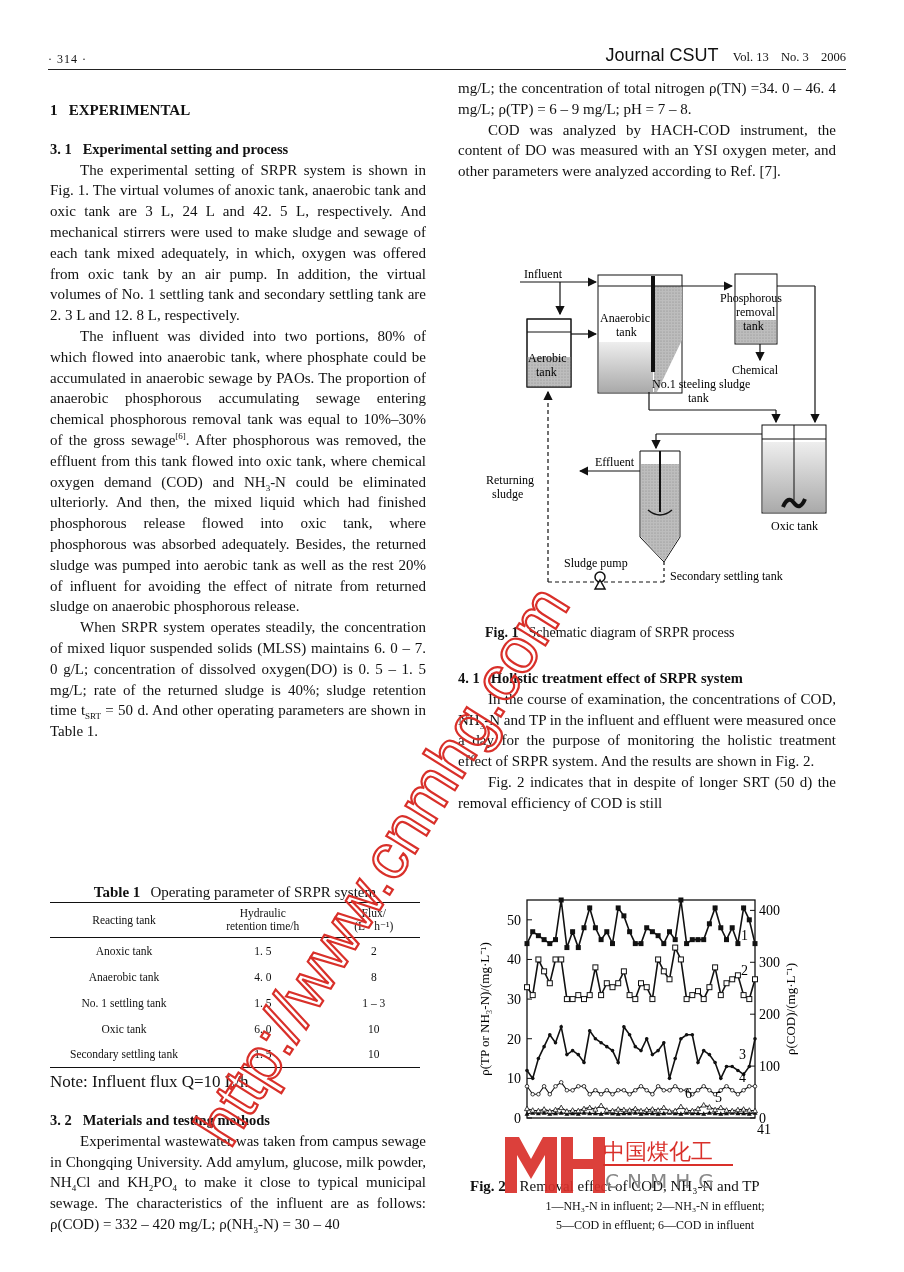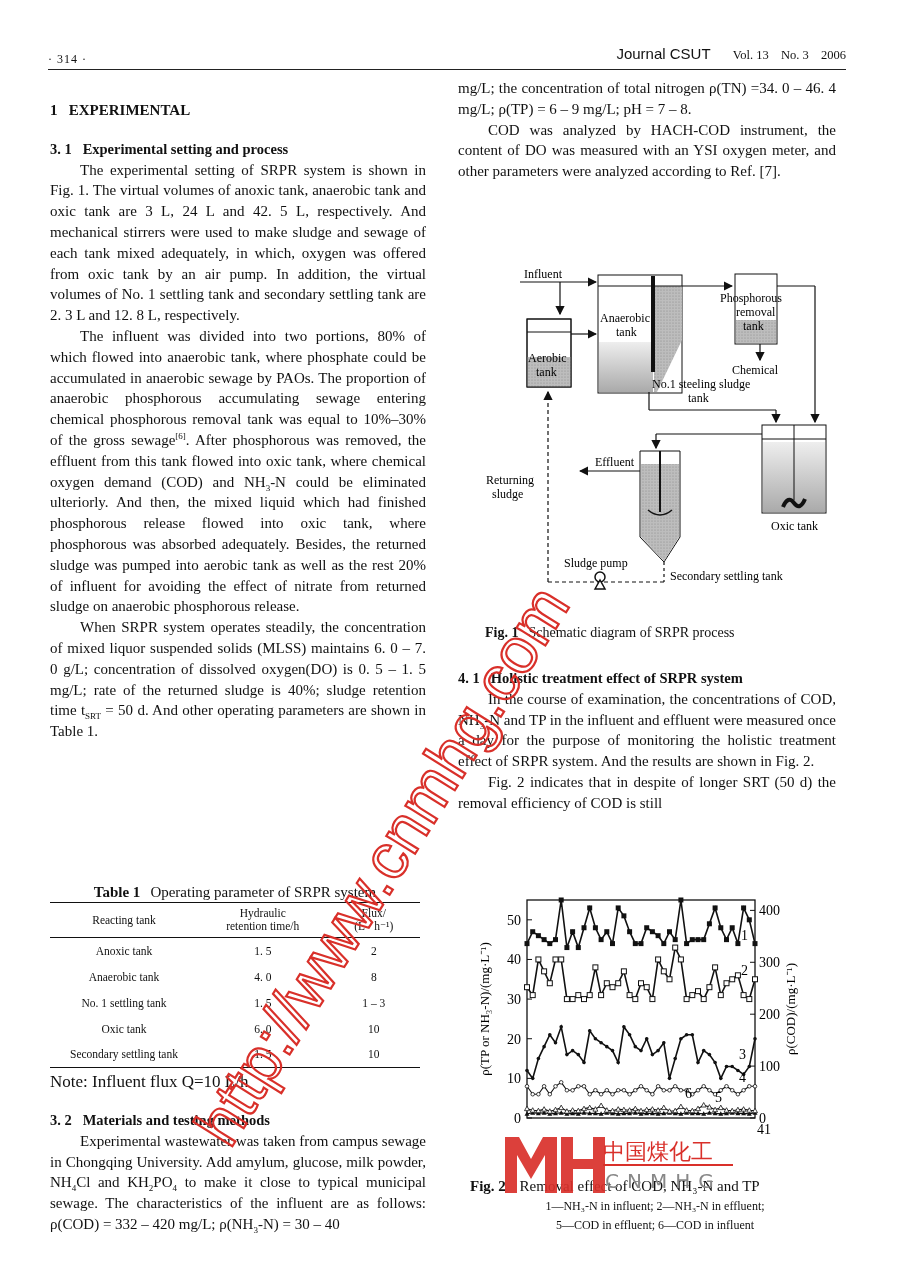--- a/index.html
+++ b/index.html
@@ -1,21 +1,21 @@
 <!DOCTYPE html>
 <html><head>
 <meta charset="utf-8">
 <style>
   * { box-sizing: border-box; margin: 0; padding: 0; }
   html, body { width: 904px; height: 1272px; background: #fff; overflow: hidden; }
   body { position: relative; font-family: "Liberation Serif", "DejaVu Serif", serif; color: #111; }
   .abs { position: absolute; }
   .header-left { left: 48px; top: 52px; font-size: 12px; letter-spacing: 1px; }
   .header-right { right: 58px; top: 45px; font-size: 13px; }
-  .header-right .jn { font-family: "Liberation Sans", sans-serif; font-size: 15px; margin-right: 10px; }
+  .header-right .jn { font-family: "Liberation Sans", sans-serif; font-size: 18px; margin-right: 2px; }
   .header-right span.v { margin-left: 9px; font-size: 12.5px; }
   .header-rule { left: 48px; top: 69px; width: 798px; height: 1px; background: #222; }
   .col { position: absolute; font-size: 15px; line-height: 20.8px; text-align: justify; }
   .col-left { left: 50px; top: 100px; width: 376px; }
   .col-right { left: 458px; top: 78px; width: 378px; }
   h2.sec { font-size: 15px; font-weight: bold; margin: 0; }
   h3.sub { font-size: 14.5px; font-weight: bold; }
   p.par { text-indent: 2em; }
   p.cont { text-indent: 0; }
   sub, sup { font-size: 9px; line-height: 0; }

